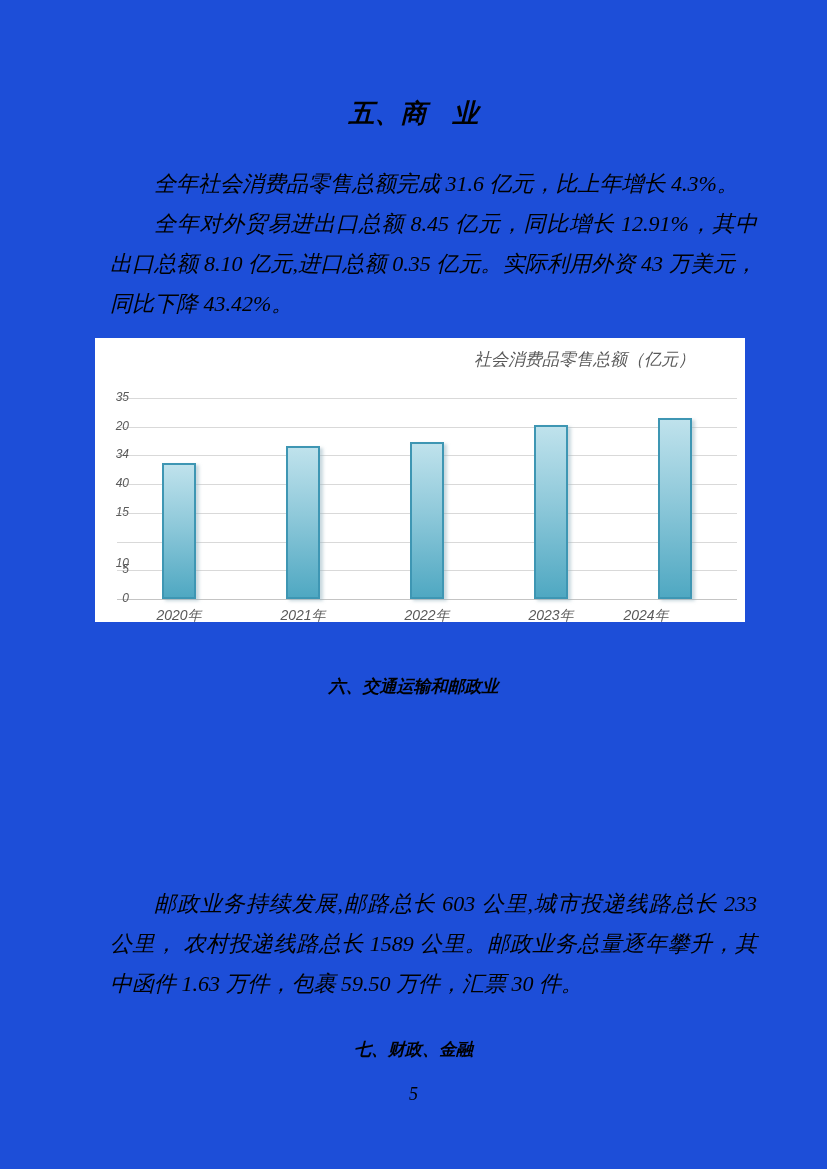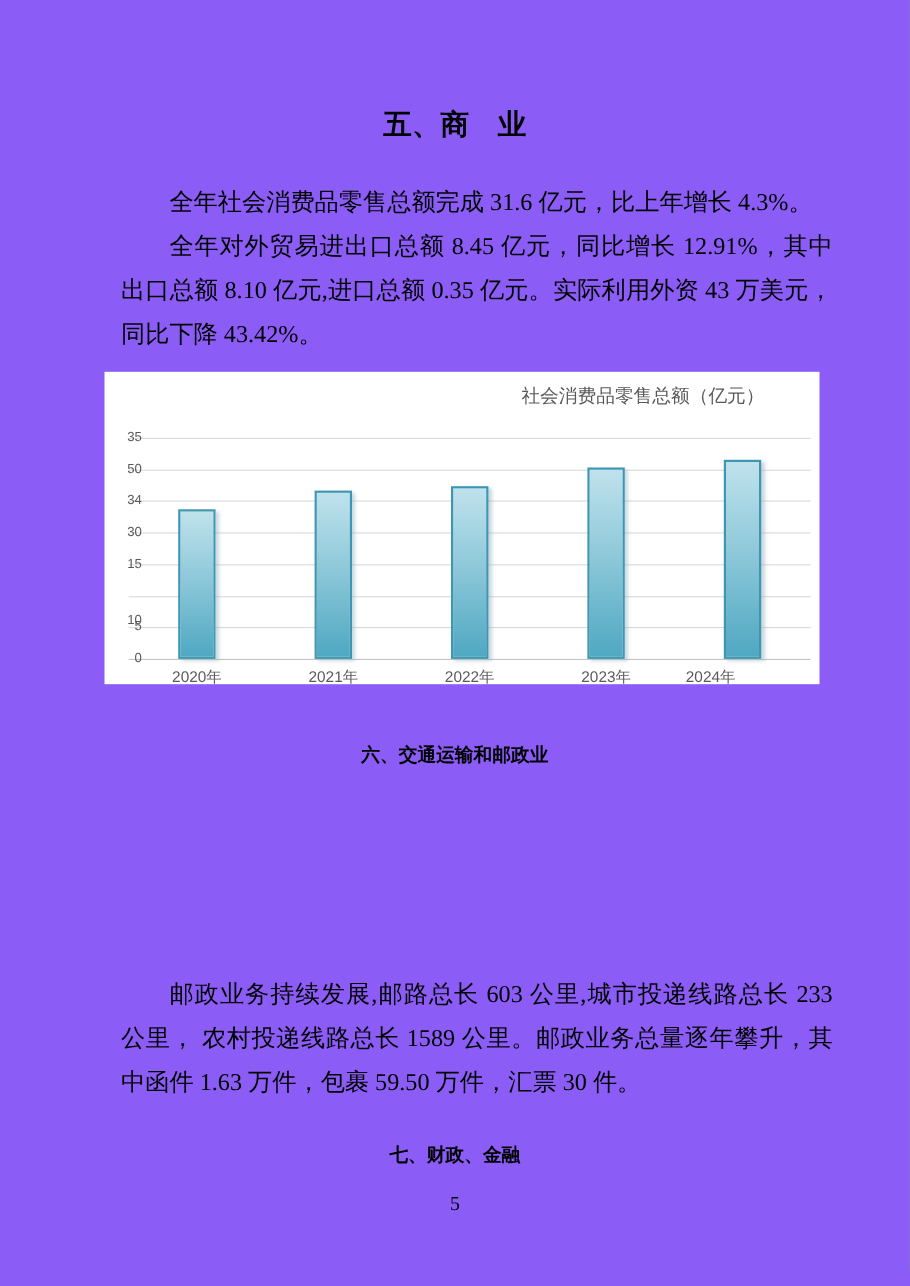--- a/index.html
+++ b/index.html
@@ -1,23 +1,24 @@
 <!DOCTYPE html>
 <html><head>
 <meta charset="utf-8">
 <style>
   html,body{margin:0;padding:0;background:#888;}
   .page{
     position:relative;
     width:827px;height:1169px;
-    background:#8b5cf6;
+    background:#1d4ed8;
     margin:0 auto;
     overflow:hidden;
     font-family:"Liberation Serif","DejaVu Serif",serif;
     color:#000;
+    font-style:italic;
   }
   .sec-title{
     position:absolute;left:0;right:0;
     text-align:center;
     font-weight:bold;
     margin:0;
   }
   .title-serif{
     font-family:"Liberation Serif","DejaVu Serif",serif;
     font-size:26px;line-height:32px;
@@ -94,25 +95,25 @@
     <div class="plot" id="plot">
         <div class="gridline baseline" style="top: 201px;"></div>
         <div class="ytick" style="top: 201px;">0</div>
         <div class="gridline" style="top: 172.286px;"></div>
         <div class="ytick" style="top: 172.286px;">5</div>
         <div class="gridline" style="top: 143.571px;"></div>
         <div class="ytick" style="top: 143.571px; margin-top: 22px;">10</div>
         <div class="gridline" style="top: 114.857px;"></div>
         <div class="ytick" style="top: 114.857px;">15</div>
         <div class="gridline" style="top: 86.1429px;"></div>
-        <div class="ytick" style="top: 86.1429px;">30</div>
+        <div class="ytick" style="top: 86.1429px;">40</div>
         <div class="gridline" style="top: 57.4286px;"></div>
         <div class="ytick" style="top: 57.4286px;">34</div>
         <div class="gridline" style="top: 28.7143px;"></div>
-        <div class="ytick" style="top: 28.7143px;">50</div>
+        <div class="ytick" style="top: 28.7143px;">20</div>
         <div class="gridline" style="top: 0px;"></div>
         <div class="ytick" style="top: 0px;">35</div>
         <div class="bar" style="left: 45px; top: 64.8943px; height: 136.106px;"></div>
         <div class="xtick" style="left: 0px; top: 209px;">2020年</div>
         <div class="bar" style="left: 169px; top: 48.24px; height: 152.76px;"></div>
         <div class="xtick" style="left: 124px; top: 209px;">2021年</div>
         <div class="bar" style="left: 293px; top: 43.6457px; height: 157.354px;"></div>
         <div class="xtick" style="left: 248px; top: 209px;">2022年</div>
         <div class="bar" style="left: 417px; top: 26.9914px; height: 174.009px;"></div>
         <div class="xtick" style="left: 372px; top: 209px;">2023年</div>

